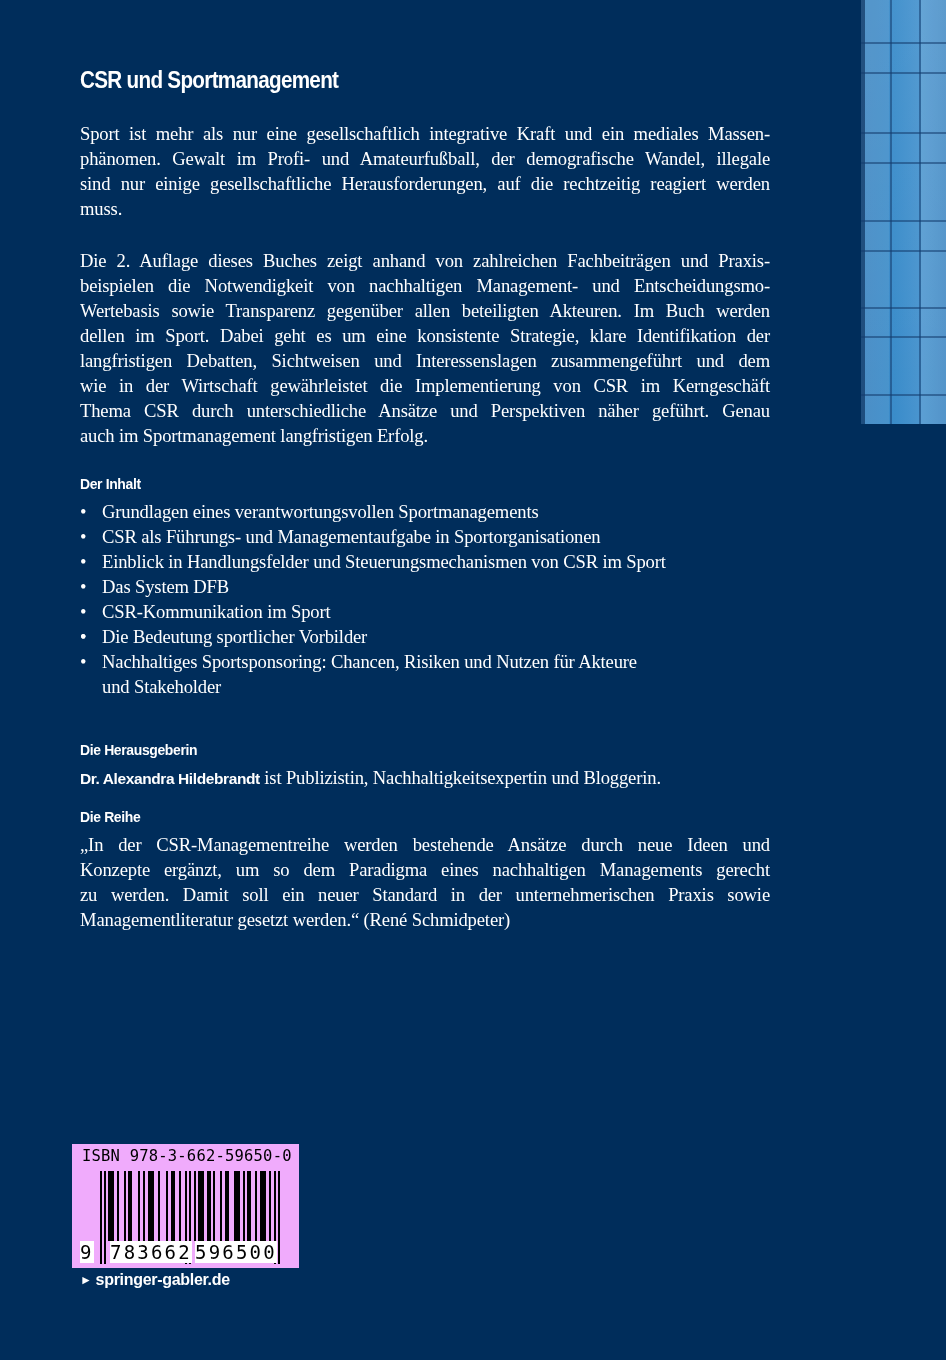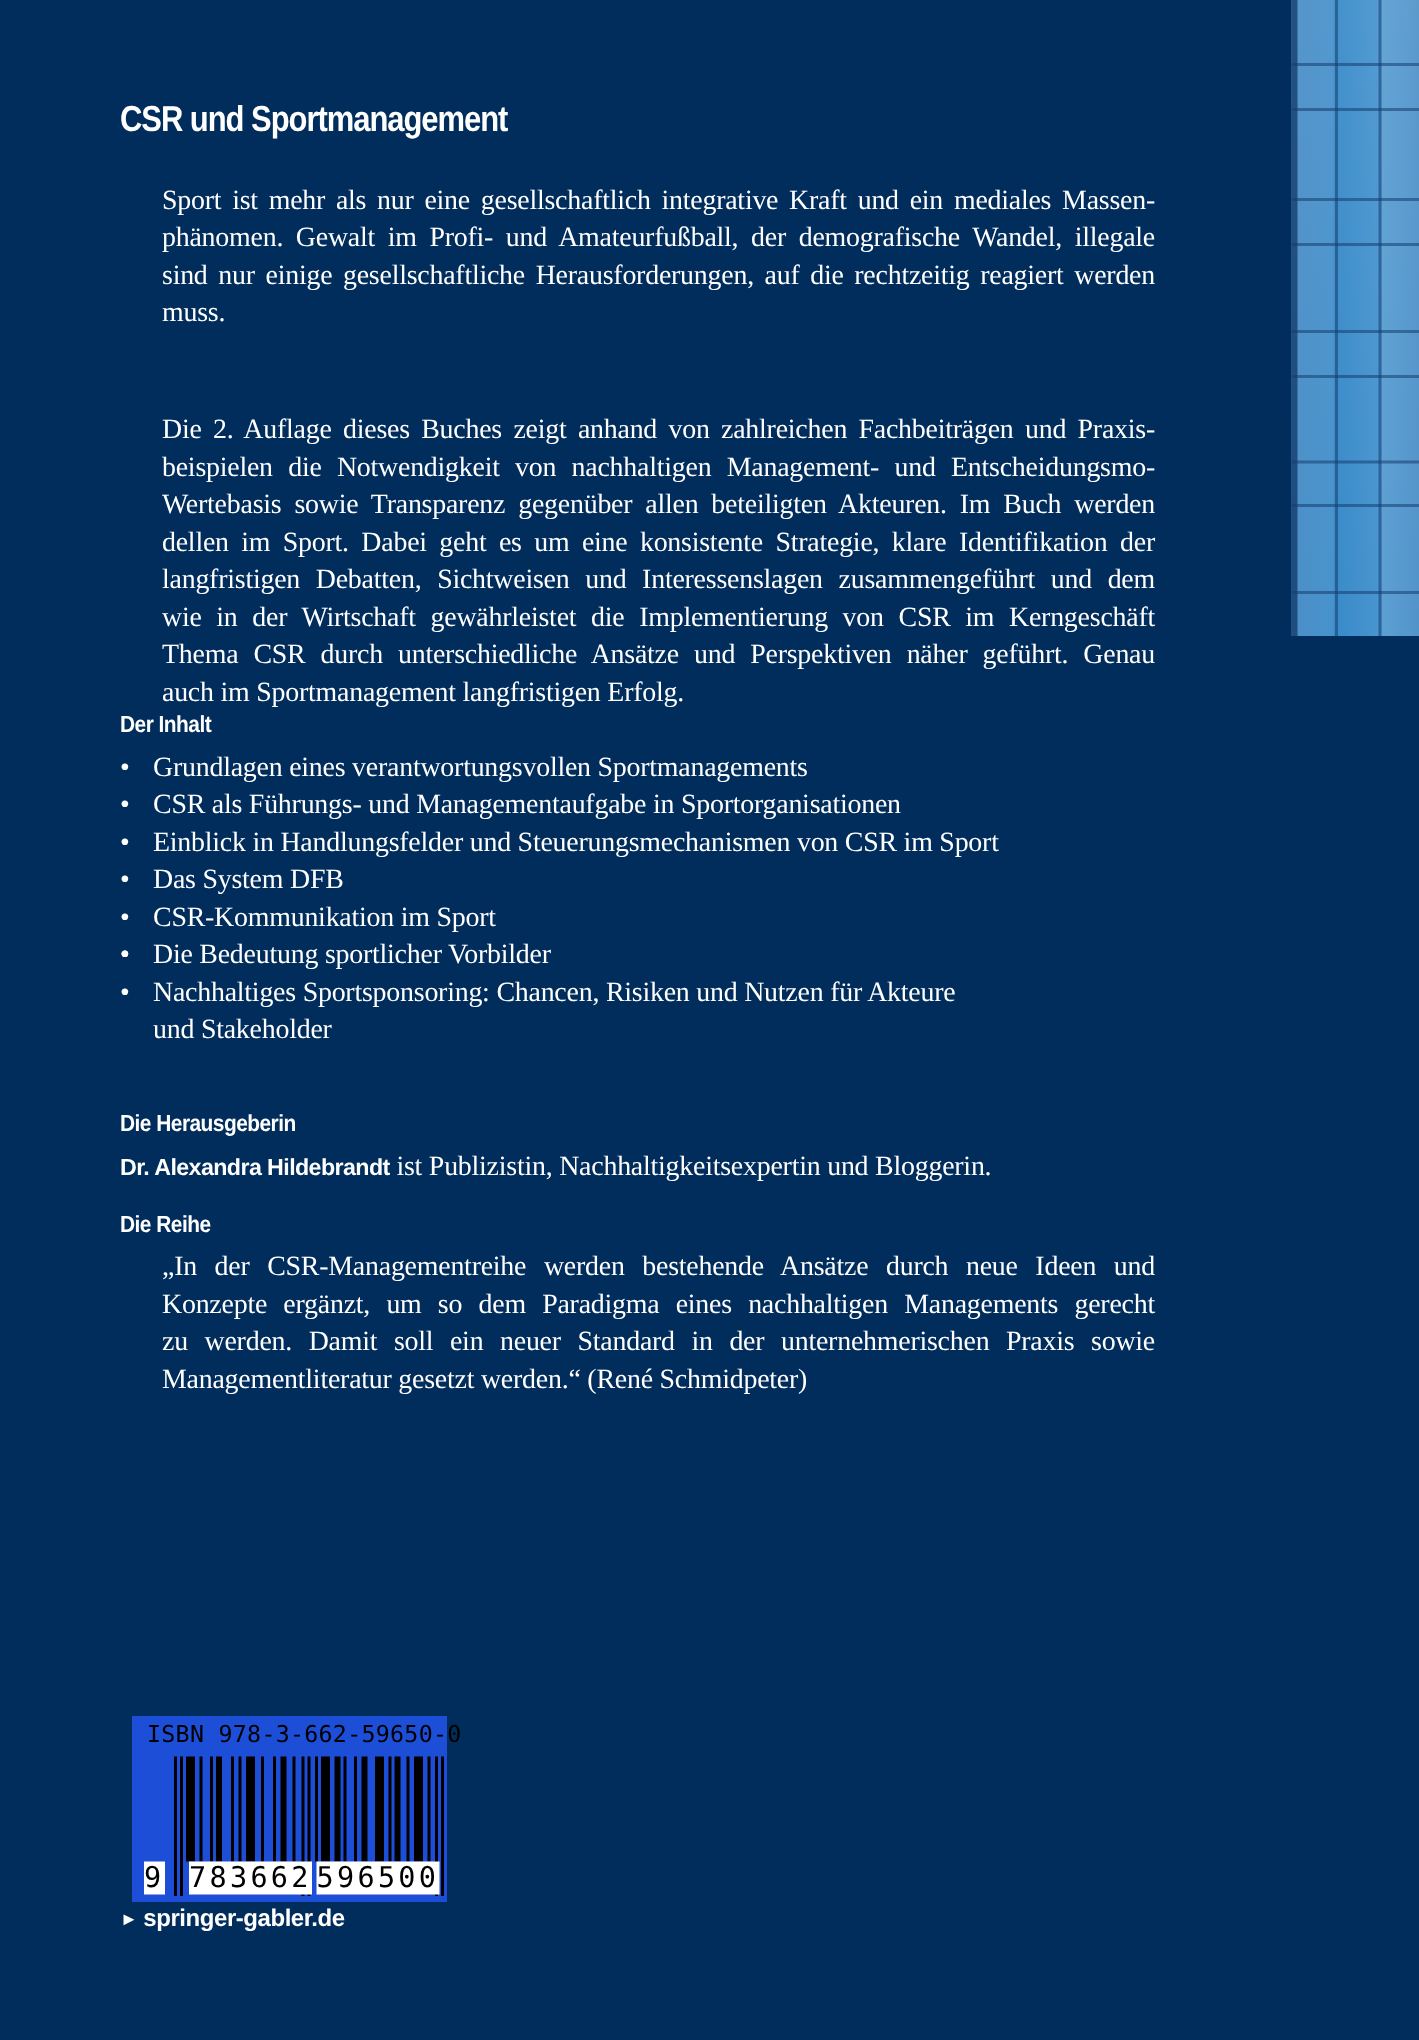--- a/index.html
+++ b/index.html
@@ -28,41 +28,41 @@
     transform:scaleX(0.86); transform-origin:left center;
     white-space:nowrap;
   }
   .serif {
     font-family:"Liberation Serif", serif;
     font-size:18.6px; line-height:25px;
     letter-spacing:-0.15px;
   }
   .para { position:absolute; left:0; width:690px; margin:0; }
   .para .ln { display:block; white-space:nowrap; }
-  .justify .ln { text-align:justify; text-align-last:justify;margin-left:28px; }
+  .justify .ln { text-align:justify; text-align-last:justify; }
   .justify .ln.last { text-align-last:left; }
 
   .heading {
     position:absolute; left:0;
     font-family:"Liberation Sans", sans-serif;
     font-size:15.5px; font-weight:bold; letter-spacing:-0.4px;
     transform:scaleX(0.9); transform-origin:left center;
     white-space:nowrap;
   }
   .list { position:absolute; left:0; top:499px; margin:0; padding:0; list-style:none; }
   .list li { position:relative; padding-left:22px; white-space:nowrap; }
   .list li .bullet { position:absolute; left:0; top:0; }
   .bold-sans {
     font-family:"Liberation Sans", sans-serif; font-weight:bold;
     font-size:15.5px; letter-spacing:-0.4px;
   }
 
   .barcode-box {
-    position:absolute; left:88px; top:1144px; width:210px; height:124px;
-    background:#1d4ed8; color:#000000;
+    position:absolute; left:72px; top:1144px; width:227px; height:124px;
+    background:#f0abfc; color:#000000;
   }
   .isbn-text {
     position:absolute; left:10px; top:3px;
     font-family:"DejaVu Sans Mono", monospace; font-size:15.5px; letter-spacing:0.2px;
     white-space:nowrap;
   }
   .bars { position:absolute; left:28px; top:27px; width:184px; height:93px; }
   .bar { position:absolute; top:0; background:#000; }
   .digits {
     position:absolute; top:97px;
@@ -100,21 +100,21 @@
 
   <div class="title">CSR und Sportmanagement</div>
 
   <p class="para serif justify" style="top:121px">
     <span class="ln">Sport ist mehr als nur eine gesellschaftlich integrative Kraft und ein mediales Massen-</span>
     <span class="ln">phänomen. Gewalt im Profi- und Amateurfußball, der demografische Wandel, illegale</span>
     <span class="ln">sind nur einige gesellschaftliche Herausforderungen, auf die rechtzeitig reagiert werden</span>
     <span class="ln last">muss.</span>
   </p>
 
-  <p class="para serif justify" style="top:274px">
+  <p class="para serif justify" style="top:248px">
     <span class="ln">Die 2. Auflage dieses Buches zeigt anhand von zahlreichen Fachbeiträgen und Praxis-</span>
     <span class="ln">beispielen die Notwendigkeit von nachhaltigen Management- und Entscheidungsmo-</span>
     <span class="ln">Wertebasis sowie Transparenz gegenüber allen beteiligten Akteuren. Im Buch werden</span>
     <span class="ln">dellen im Sport. Dabei geht es um eine konsistente Strategie, klare Identifikation der</span>
     <span class="ln">langfristigen Debatten, Sichtweisen und Interessenslagen zusammengeführt und dem</span>
     <span class="ln">wie in der Wirtschaft gewährleistet die Implementierung von CSR im Kerngeschäft</span>
     <span class="ln">Thema CSR durch unterschiedliche Ansätze und Perspektiven näher geführt. Genau</span>
     <span class="ln last">auch im Sportmanagement langfristigen Erfolg.</span>
   </p>
 

